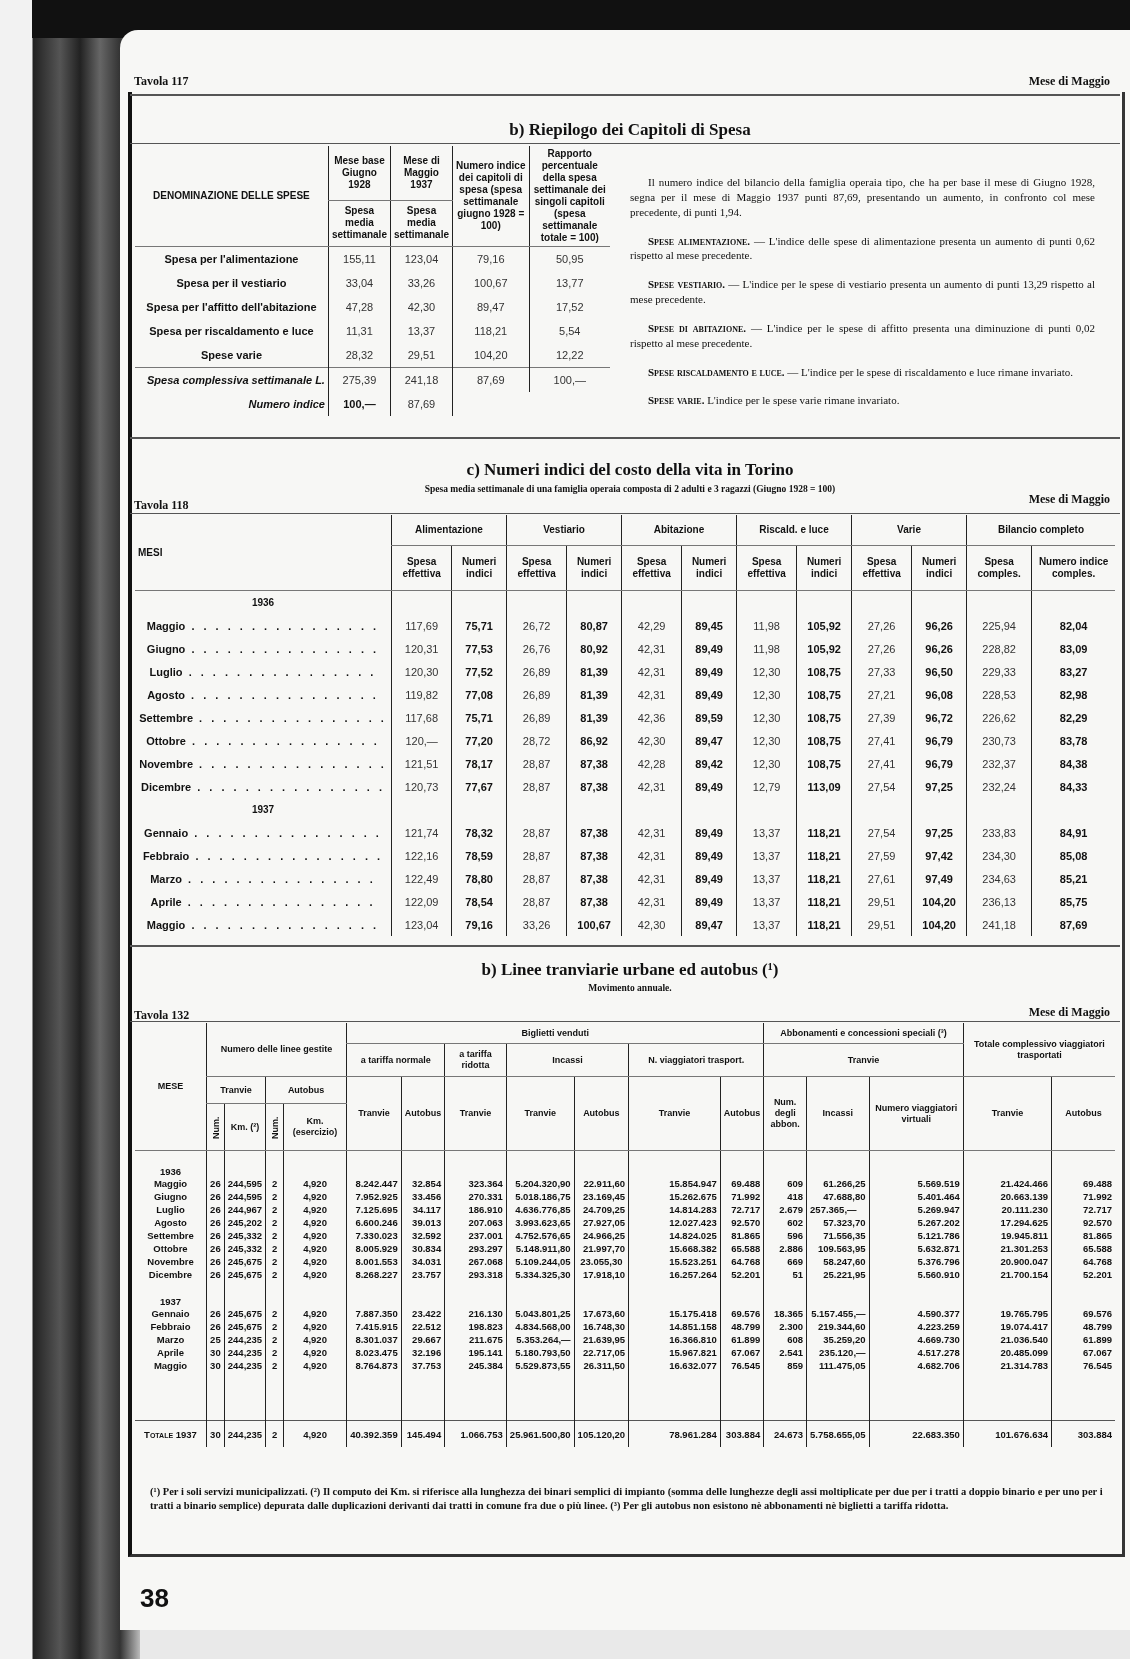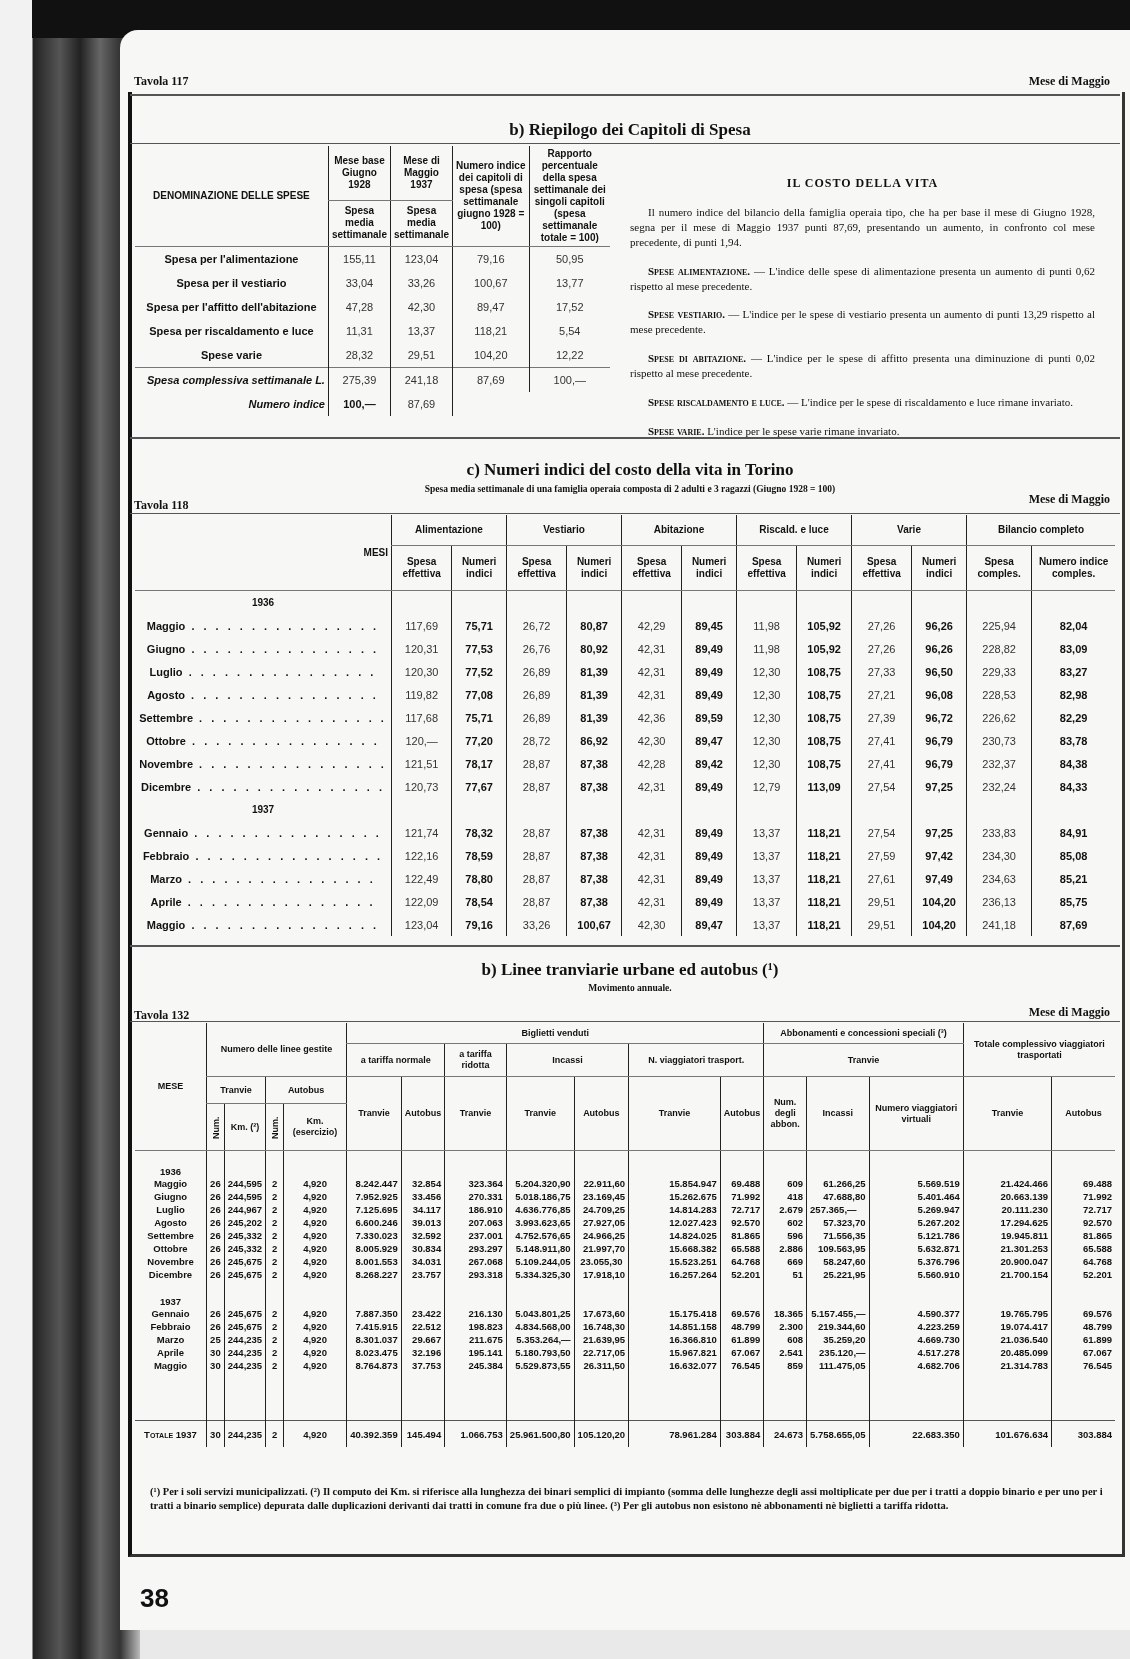--- a/index.html
+++ b/index.html
@@ -107,41 +107,40 @@
         <td class="lbl" style="font-style:italic;text-align:right;">Numero indice</td>
         <td class="num">100,—</td>
         <td class="light">87,69</td>
         <td></td>
         <td style="border-left:none;"></td>
       </tr>
   </tbody>
 </table>
 
 <div class="text" style="left:630px;top:175px;width:465px;">
-  <h3>IL COSTO DELLA VITA</h3>
   <p>Il numero indice del bilancio della famiglia operaia tipo, che ha per base il mese di Giugno 1928, segna per il mese di Maggio 1937 punti 87,69, presentando un aumento, in confronto col mese precedente, di punti 1,94.</p>
   <p><span class="sc">Spese alimentazione.</span><span> — L'indice delle spese di alimentazione presenta un aumento di punti 0,62 rispetto al mese precedente.</span></p>
   <p><span class="sc">Spese vestiario.</span><span> — L'indice per le spese di vestiario presenta un aumento di punti 13,29 rispetto al mese precedente.</span></p>
   <p><span class="sc">Spese di abitazione.</span><span> — L'indice per le spese di affitto presenta una diminuzione di punti 0,02 rispetto al mese precedente.</span></p>
   <p><span class="sc">Spese riscaldamento e luce.</span><span> — L'indice per le spese di riscaldamento e luce rimane invariato.</span></p>
   <p><span class="sc">Spese varie.</span><span> L'indice per le spese varie rimane invariato.</span></p>
 </div>
 
 <div class="hr" style="left:130px;top:437px;width:990px;"></div>
 
 <div class="title" style="left:330px;top:460px;width:600px;">c) Numeri indici del costo della vita in Torino</div>
 <div class="sub" style="left:300px;top:484px;width:660px;font-size:9.5px;">Spesa media settimanale di una famiglia operaia composta di 2 adulti e 3 ragazzi (Giugno 1928 = 100)</div>
 <div class="tav" style="left:134px;top:498px;">Tavola 118</div>
 <div class="mese" style="top:492px;">Mese di Maggio</div>
 <div class="hr" style="left:130px;top:513px;width:990px;height:1px;"></div>
 
 <table class="t118" style="left:135px;top:515px;width:980px;">
   <thead>
     <tr>
-      <th class="lbl" rowspan="2" style="width:250px;text-align:right;">MESI</th>
+      <th class="lbl" rowspan="2" style="width:250px;text-align:left;">MESI</th>
       <th colspan="2" style="height:26px;">Alimentazione</th>
       <th colspan="2">Vestiario</th>
       <th colspan="2">Abitazione</th>
       <th colspan="2">Riscald. e luce</th>
       <th colspan="2">Varie</th>
       <th colspan="2">Bilancio completo</th>
     </tr>
     <tr>
       <th style="height:40px;">Spesa effettiva</th>
         <th>Numeri indici</th>

